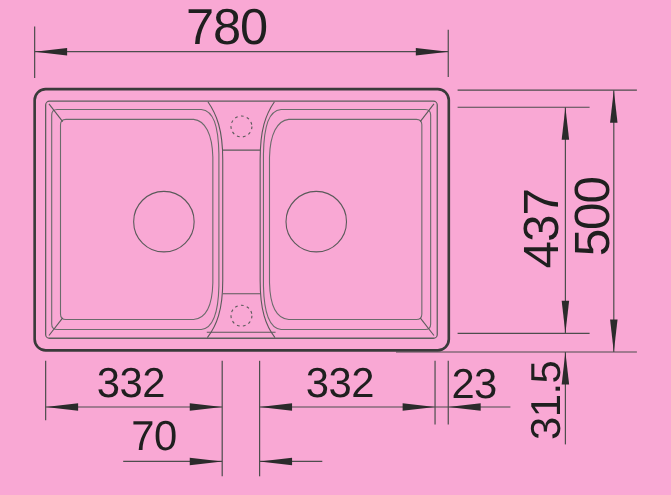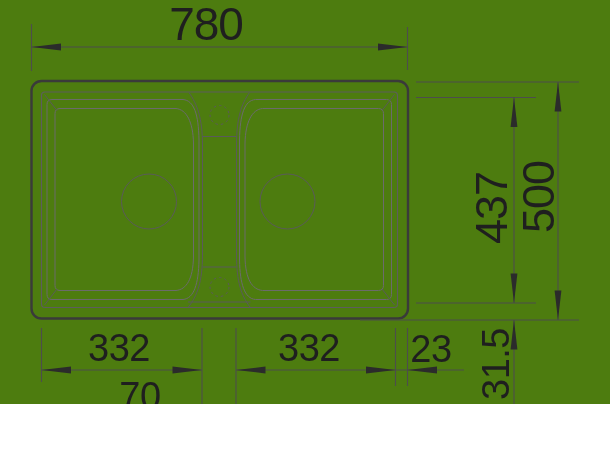--- a/index.html
+++ b/index.html
@@ -1,16 +1,16 @@
 <!DOCTYPE html>
 <html><head>
 <meta charset="utf-8">
 <style>
   html,body{margin:0;padding:0;background:#ffffff;}
-  .stage{position:relative;width:610px;height:404px;background:#4d7c0f;overflow:hidden;
+  .stage{position:relative;width:610px;height:450px;background:#f9a8d4;overflow:hidden;
          font-family:"Liberation Sans", sans-serif;}
   svg{display:block}
   .dim-text{fill:#1f1f1f;font-family:"Liberation Sans",sans-serif;}
   .dim-big{font-size:46px;letter-spacing:-1px;}
   .dim-side{font-size:45px;letter-spacing:-1px;}
   .dim-small{font-size:38px;letter-spacing:-0.5px;}
   .ln{stroke:#4d4d4d;stroke-width:1.1;fill:none;}
   .arrow{fill:#2b2b2b;stroke:none;}
   .outer{stroke:#3a3a3a;stroke-width:2.4;fill:none;}
   .rim{stroke:#5d5d5d;stroke-width:1.15;fill:none;}

